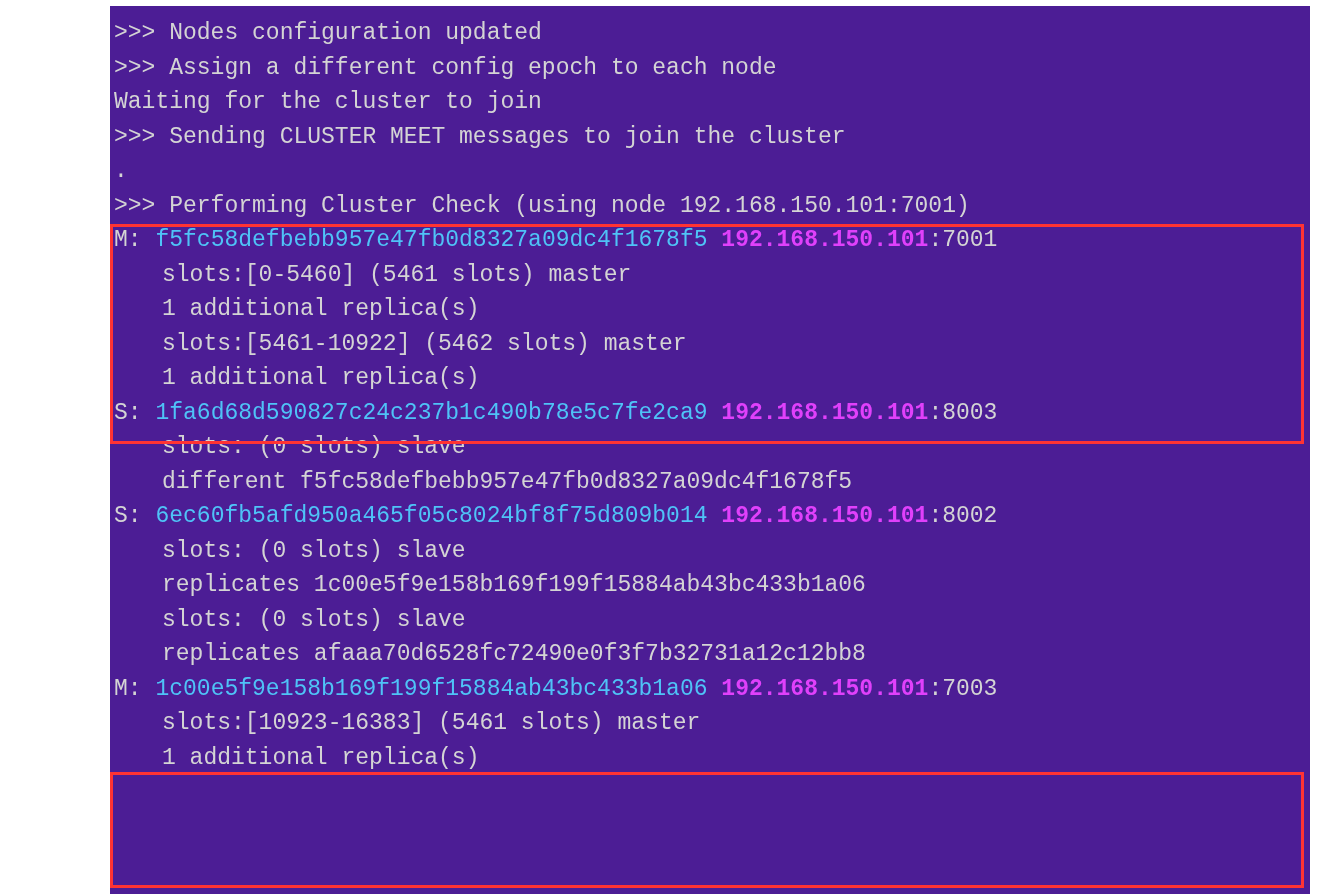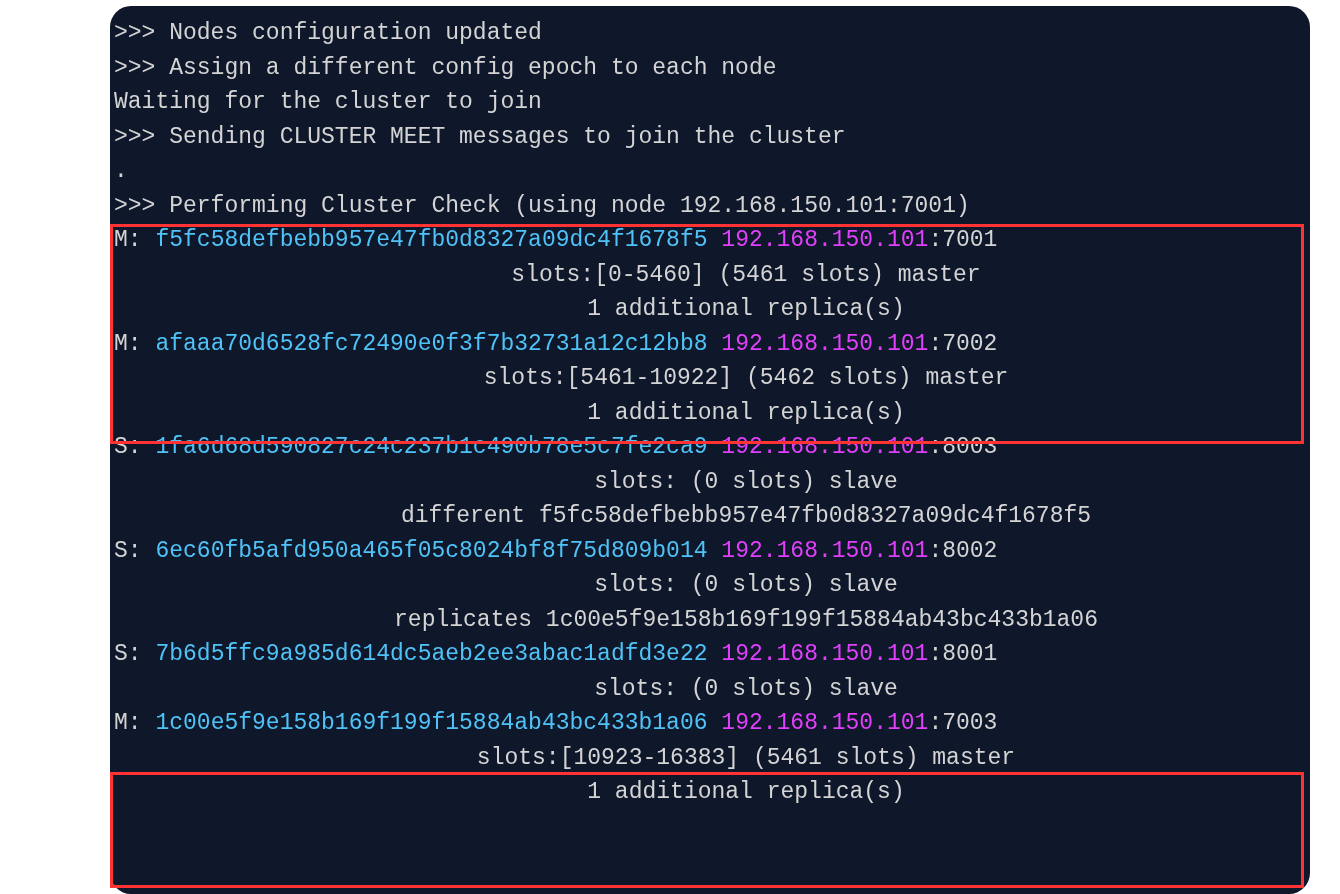--- a/index.html
+++ b/index.html
@@ -7,72 +7,70 @@
       background: #ffffff;
       font-family: "Consolas", "Monaco", "Courier New", monospace;
       font-size: 23px;
       line-height: 1.5;
       padding-left: 110px;
       padding-right: 30px;
       padding-top: 6px;
       overflow: hidden;
     }
     .terminal {
-      background: #0f172a;
+      background: #4c1d95;
       color: #d4d4d4;
       padding: 10px 4px 0 4px;
       position: relative;
       min-height: 888px;
-      border-radius: 21px;
     }
     .line { white-space: pre; }
     .hash { color: #4fc3f7; }
-    .ip { color: #e040fb; }
+    .ip { color: #e040fb; font-weight: bold; }
     .port { color: #d4d4d4; }
     .ok { color: #4caf50; }
     .redbox {
       border: 3px solid #ff3333;
       position: absolute;
       pointer-events: none;
     }
     .box1 { left: 0px; top: 218px; width: 1194px; height: 220px; }
     .box2 { left: 0px; top: 766px; width: 1194px; height: 116px; }
-    .indent { padding-left: 72px; text-align: center; }
+    .indent { padding-left: 48px; }
     .partial { overflow: hidden; }
   </style>
 </head>
 <body>
 
 <div class="terminal">
   <div class="redbox box1"></div>
   <div class="redbox box2"></div>
 
   <div class="line">&gt;&gt;&gt; Nodes configuration updated</div>
   <div class="line">&gt;&gt;&gt; Assign a different config epoch to each node</div>
   <div class="line">Waiting for the cluster to join</div>
   <div class="line">&gt;&gt;&gt; Sending CLUSTER MEET messages to join the cluster</div>
   <div class="line">.</div>
   <div class="line"><span>&gt;&gt;&gt; Performing Cluster Check (using node </span><span>192.168.150.101:7001</span><span>)</span></div>
 
   <div class="line"><span>M:</span> <span class="hash">f5fc58defbebb957e47fb0d8327a09dc4f1678f5</span> <span class="ip">192.168.150.101</span><span class="port">:7001</span></div>
   <div class="line indent">slots:[0-5460] (5461 slots) master</div>
   <div class="line indent">1 additional replica(s)</div>
 
-  <div class="line"><span>M:</span> <span class="hash">afaaa70d6528fc72490e0f3f7b32731a12c12bb8</span> <span class="ip">192.168.150.101</span><span class="port">:7002</span></div>
   <div class="line indent">slots:[5461-10922] (5462 slots) master</div>
   <div class="line indent">1 additional replica(s)</div>
 
   <div class="line"><span>S:</span> <span class="hash">1fa6d68d590827c24c237b1c490b78e5c7fe2ca9</span> <span class="ip">192.168.150.101</span><span class="port">:8003</span></div>
   <div class="line indent">slots: (0 slots) slave</div>
   <div class="line indent">different f5fc58defbebb957e47fb0d8327a09dc4f1678f5</div>
 
   <div class="line"><span>S:</span> <span class="hash">6ec60fb5afd950a465f05c8024bf8f75d809b014</span> <span class="ip">192.168.150.101</span><span class="port">:8002</span></div>
   <div class="line indent">slots: (0 slots) slave</div>
   <div class="line indent">replicates 1c00e5f9e158b169f199f15884ab43bc433b1a06</div>
 
-  <div class="line"><span>S:</span> <span class="hash">7b6d5ffc9a985d614dc5aeb2ee3abac1adfd3e22</span> <span class="ip">192.168.150.101</span><span class="port">:8001</span></div>
   <div class="line indent">slots: (0 slots) slave</div>
+  <div class="line indent">replicates afaaa70d6528fc72490e0f3f7b32731a12c12bb8</div>
 
   <div class="line"><span>M:</span> <span class="hash">1c00e5f9e158b169f199f15884ab43bc433b1a06</span> <span class="ip">192.168.150.101</span><span class="port">:7003</span></div>
   <div class="line indent">slots:[10923-16383] (5461 slots) master</div>
   <div class="line indent">1 additional replica(s)</div>
 
 </div>
 
 </body></html>

